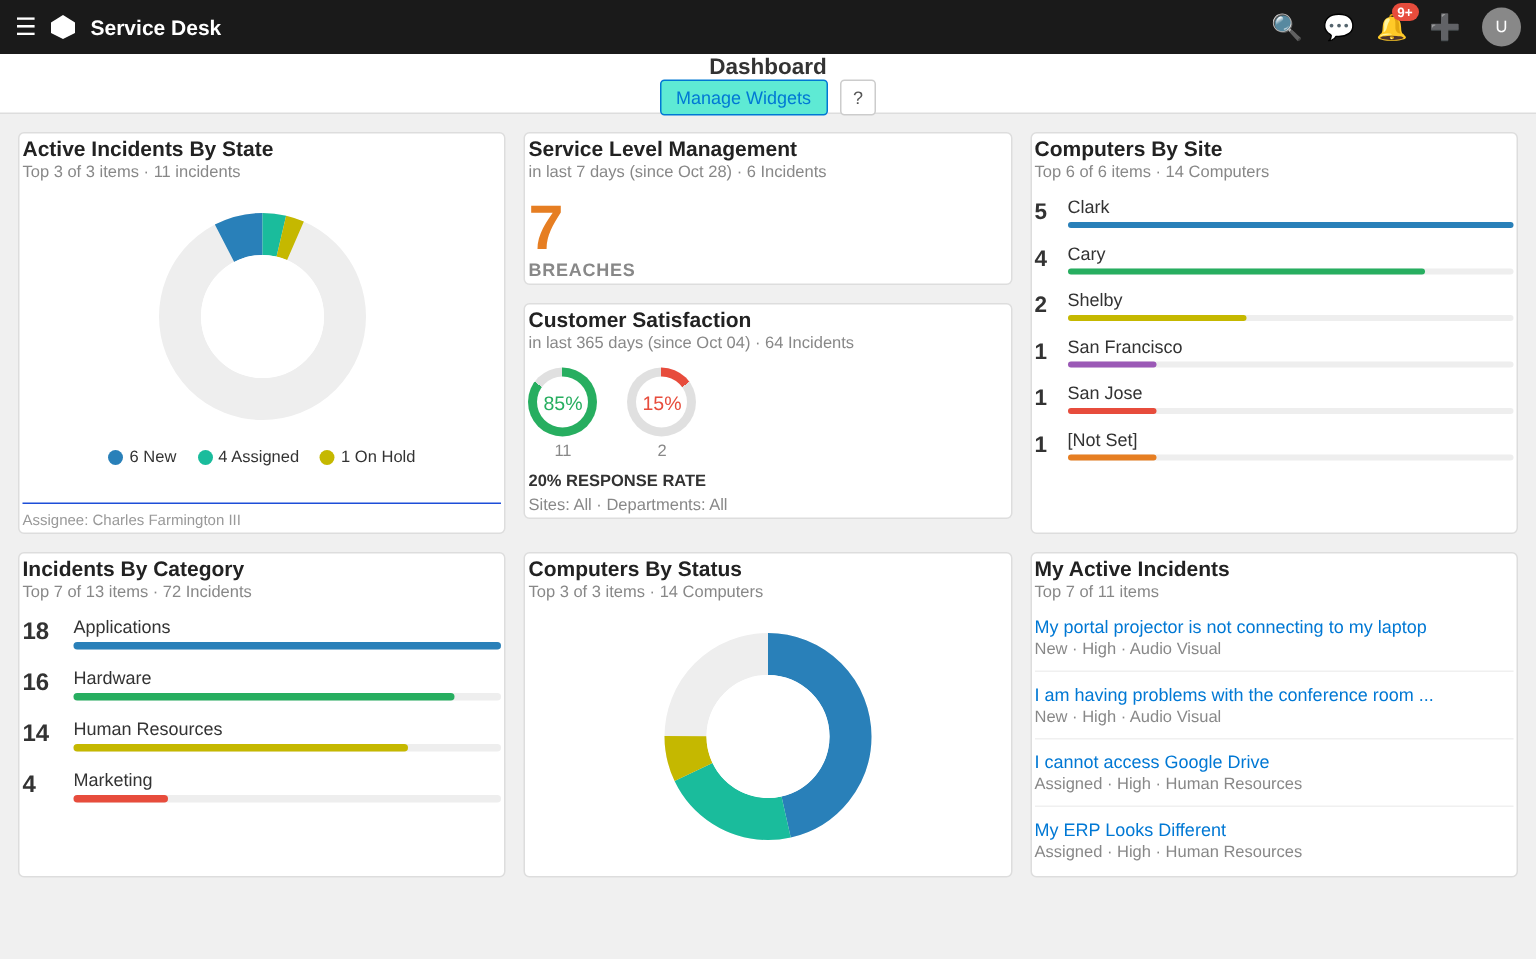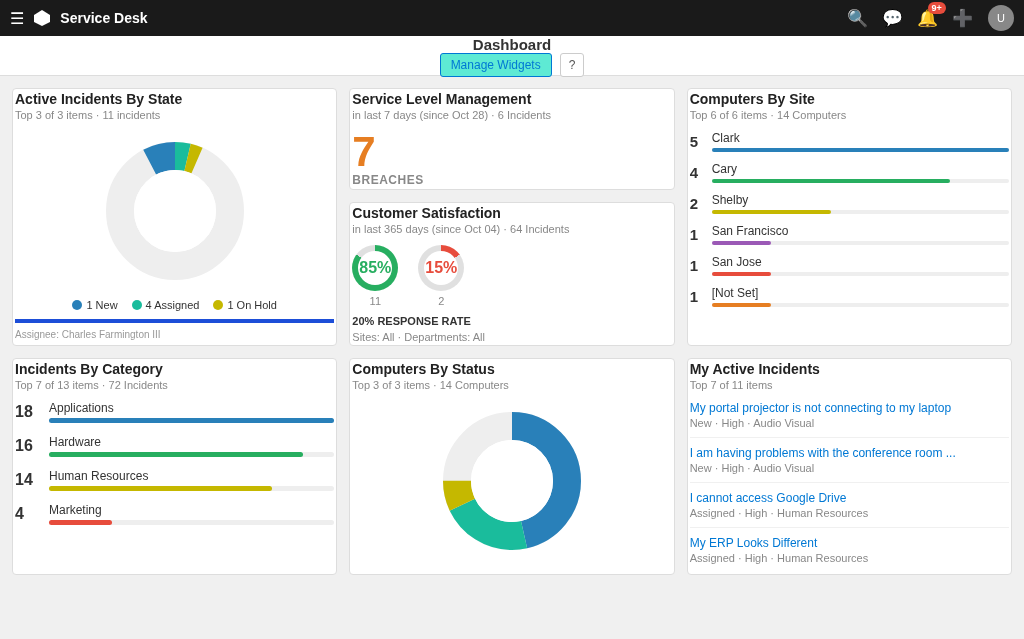--- a/index.html
+++ b/index.html
@@ -80,42 +80,42 @@
       padding: 2px;
     }
     .widget-title { font-size: 14px; font-weight: 700; color: #222; margin-bottom: 2px; }
     .widget-subtitle { font-size: 11px; color: #888; margin-bottom: 10px; }
 
     
     .donut-container { display: flex; flex-direction: column; align-items: center; }
     .donut-legend { display: flex; gap: 14px; justify-content: center; margin-top: 8px; font-size: 11px; }
     .legend-item { display: flex; align-items: center; gap: 4px; }
     .legend-dot { width: 10px; height: 10px; border-radius: 50%; display: inline-block; }
-    .widget-footer { margin-top: 8px; font-size: 10px; color: #999; border-top: 4px solid #1d4ed8; padding-top: 6px; }
+    .widget-footer { margin-top: 24px; font-size: 10px; color: #999; border-top: 1px solid #1d4ed8; padding-top: 6px; }
 
     
     .slm-number { font-size: 42px; font-weight: 700; color: #e67e22; line-height: 1; }
     .slm-label { font-size: 12px; color: #888; font-weight: 600; letter-spacing: 0.5px; }
 
     
     .csat-row { display: flex; gap: 20px; align-items: center; margin: 8px 0; }
     .csat-item { display: flex; flex-direction: column; align-items: center; gap: 4px; }
     .csat-circle {
       width: 46px; height: 46px; border-radius: 50%;
       display: flex; align-items: center; justify-content: center;
       font-size: 13px; font-weight: 700; color: #fff;
       position: relative;
     }
     .csat-inner {
       position: absolute;
       width: 34px; height: 34px;
       background: #fff;
       border-radius: 50%;
       display: flex; align-items: center; justify-content: center;
-      font-size: 16px; font-weight: 700;
+      font-size: 13px; font-weight: 400;
     }
     .csat-inner.green-text { color: #27ae60; }
     .csat-inner.red-text { color: #e74c3c; }
     .csat-count { font-size: 11px; color: #888; }
     .csat-rate { font-size: 11px; font-weight: 700; color: #333; margin-top: 4px; }
     .csat-filters { font-size: 11px; color: #888; margin-top: 4px; }
 
     
     .site-row { display: flex; align-items: center; gap: 8px; margin-bottom: 10px; }
     .site-count { font-size: 15px; font-weight: 700; color: #333; min-width: 14px; }
@@ -182,21 +182,21 @@
         <circle cx="80" cy="80" r="55" fill="none" stroke="#2980b9" stroke-width="28" stroke-dasharray="59.5 345.6" stroke-dashoffset="86.4" transform="rotate(-90 80 80)"></circle>
 
         <circle cx="80" cy="80" r="55" fill="none" stroke="#1abc9c" stroke-width="28" stroke-dasharray="39.6 345.6" stroke-dashoffset="26.9" transform="rotate(-90 80 80)"></circle>
 
         <circle cx="80" cy="80" r="55" fill="none" stroke="#c5b800" stroke-width="28" stroke-dasharray="9.9 345.6" stroke-dashoffset="-12.7" transform="rotate(-90 80 80)"></circle>
         <circle cx="80" cy="80" r="41" fill="white"></circle>
       </svg>
       <div class="donut-legend">
         <div class="legend-item">
           <span class="legend-dot" style="background:#2980b9;"></span>
-          <span>1 New</span>
+          <span>6 New</span>
         </div>
         <div class="legend-item">
           <span class="legend-dot" style="background:#1abc9c;"></span>
           <span>4 Assigned</span>
         </div>
         <div class="legend-item">
           <span class="legend-dot" style="background:#c5b800;"></span>
           <span>1 On Hold</span>
         </div>
       </div>

